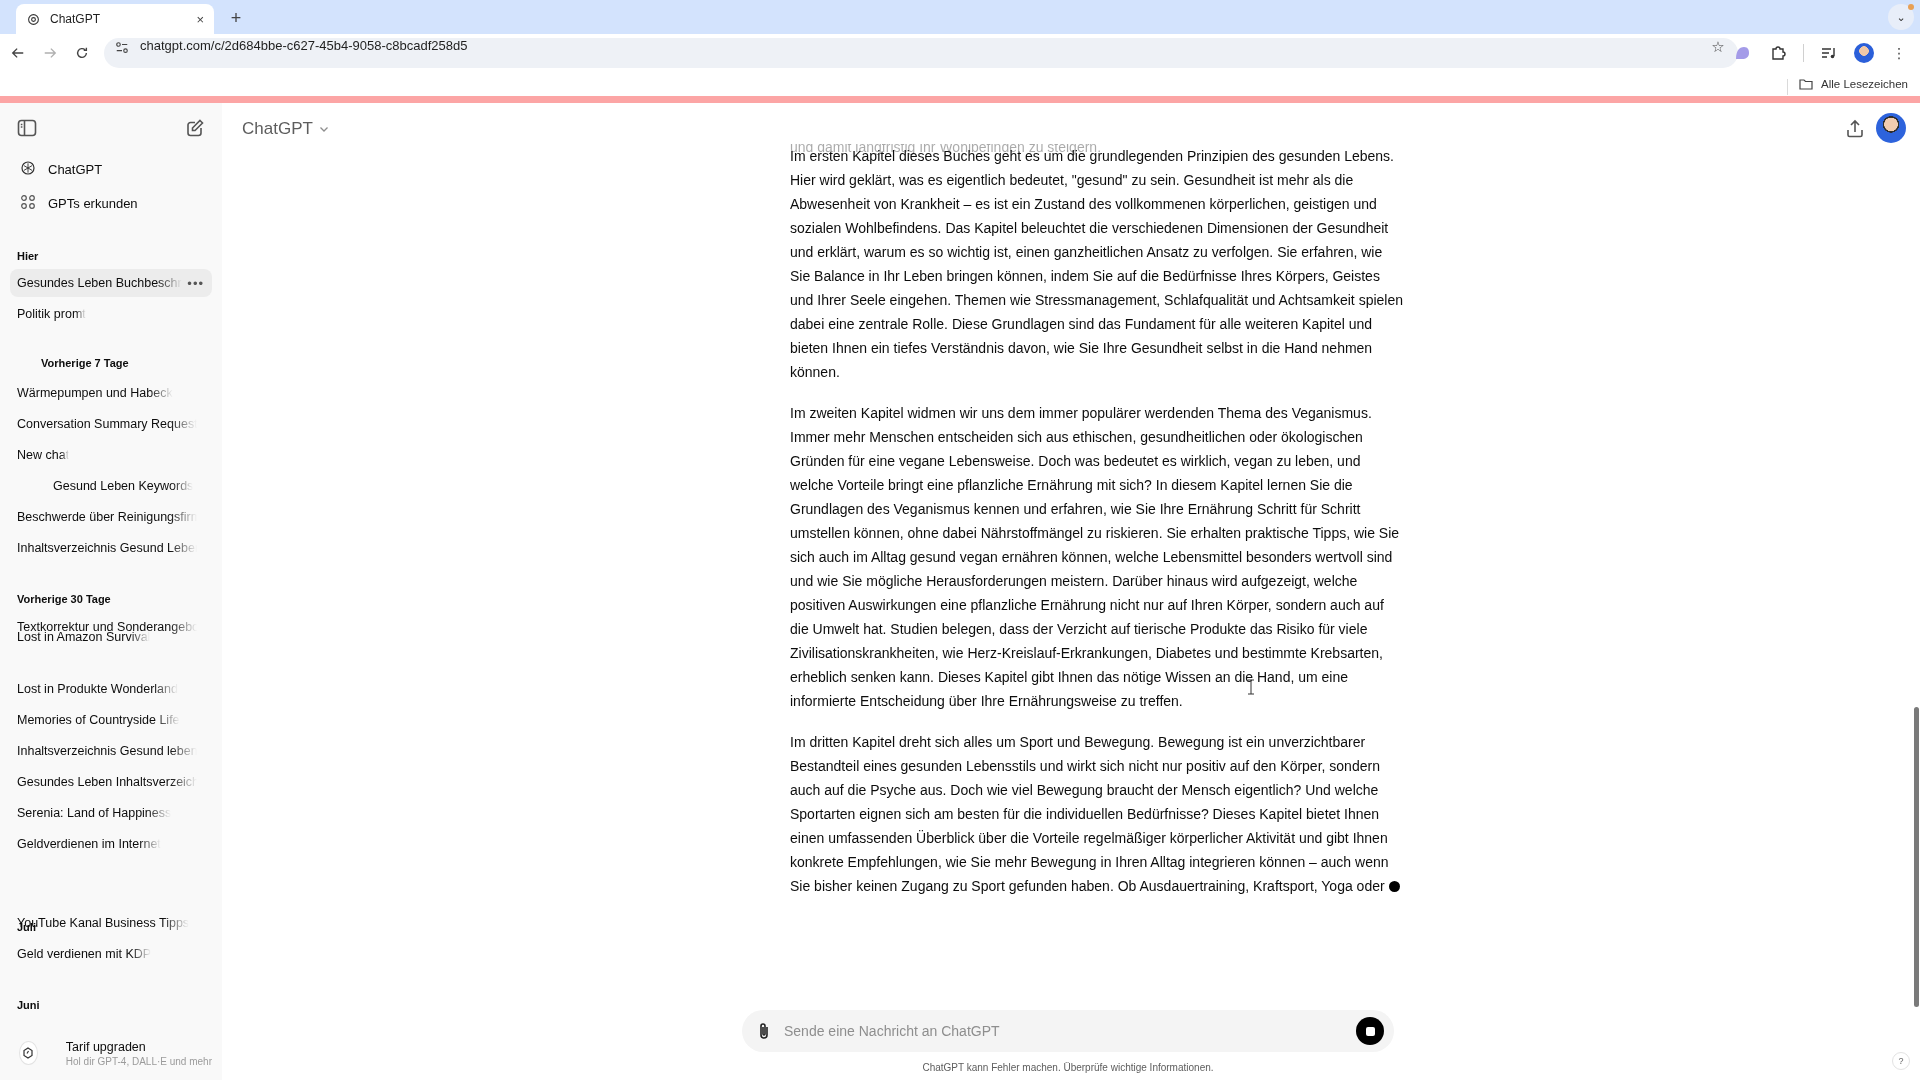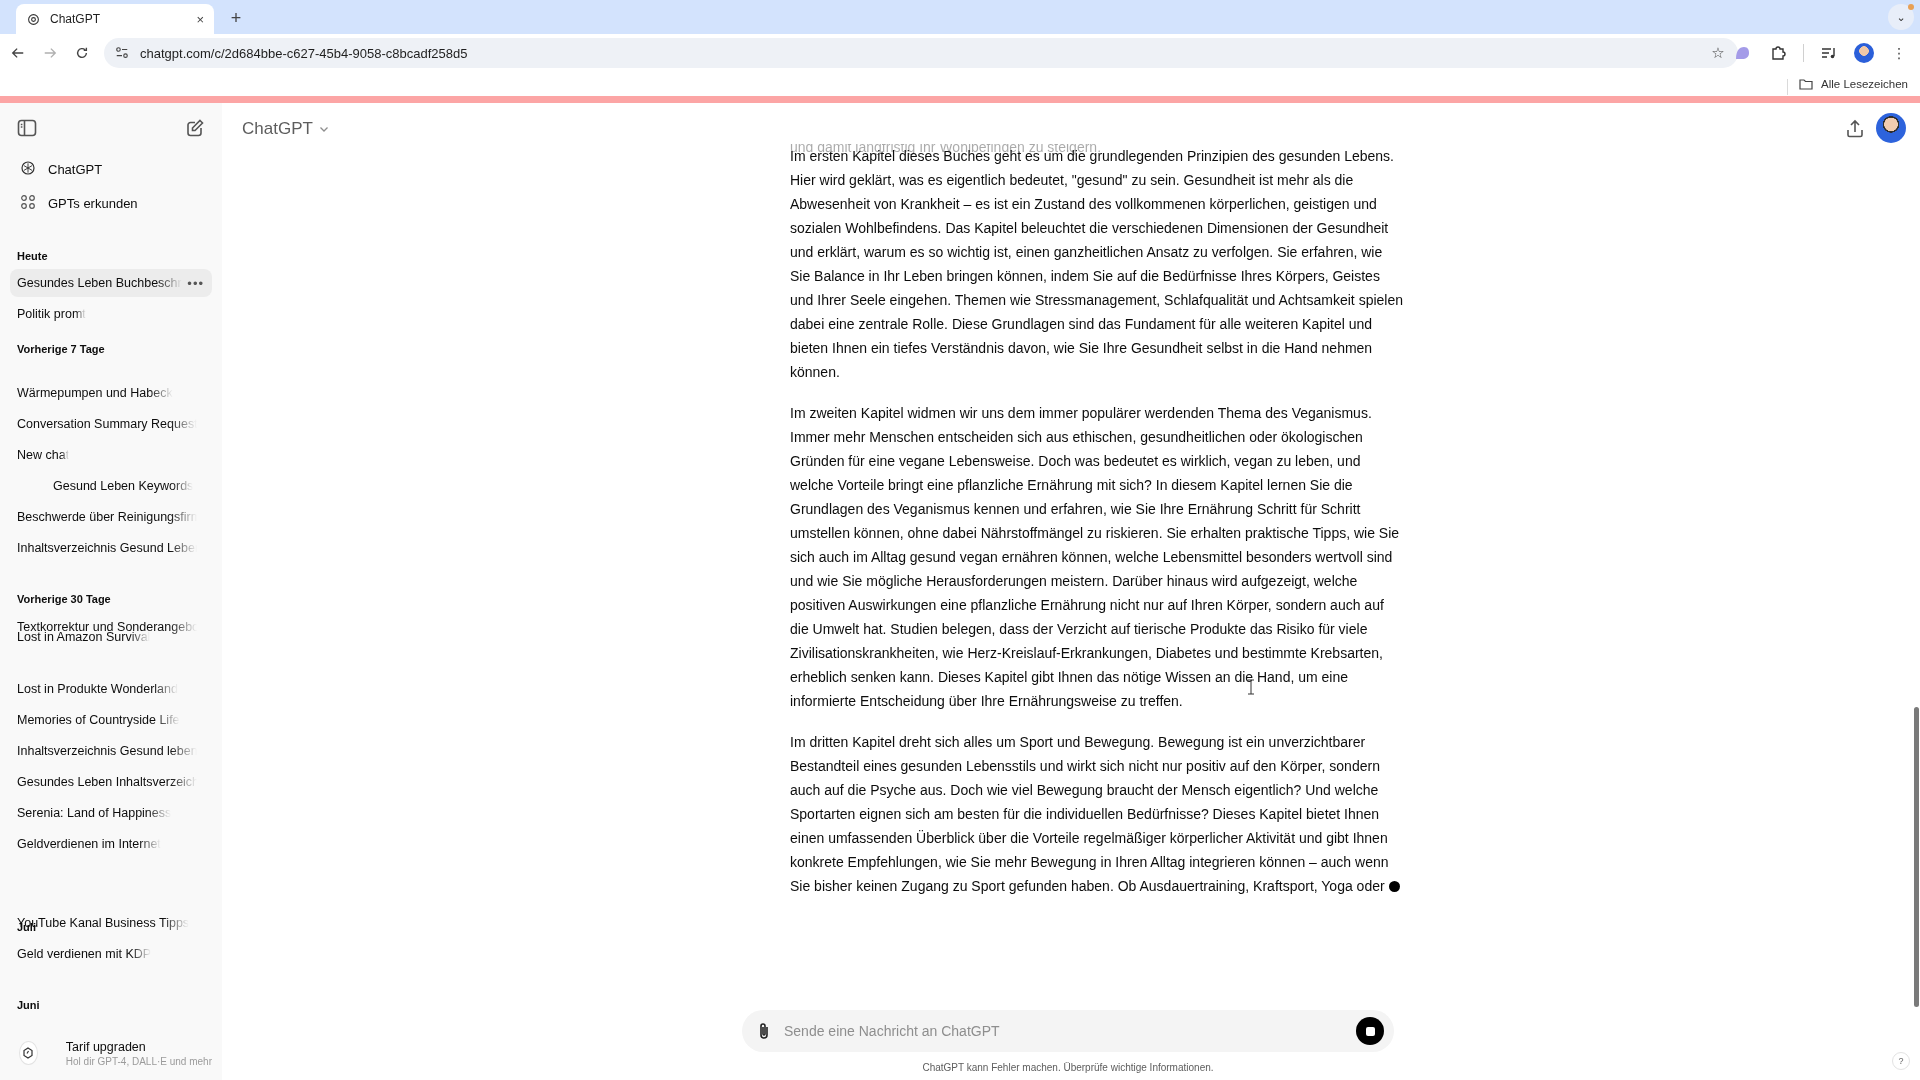--- a/index.html
+++ b/index.html
@@ -8,21 +8,21 @@
     .tab { position: absolute; left: 16px; top: 4px; width: 198px; height: 30px; background: #ffffff; border-radius: 8px 8px 0 0; display: flex; align-items: center; padding: 0 10px; font-size: 12px; color: #1f1f1f; }
     .tab .favicon { width: 14px; height: 14px; margin-right: 10px; display: flex; align-items: center; justify-content: center; }
     .tab .title { flex: 1; }
     .tab .close { font-size: 13px; color: #444; cursor: pointer; }
     .newtab { position: absolute; left: 224px; top: 6px; font-size: 18px; color: #444; width: 24px; height: 24px; text-align: center; line-height: 24px; }
     .tab-dropdown { position: absolute; right: 6px; top: 4px; width: 26px; height: 26px; border-radius: 50%; background: #e8eef9; display: flex; align-items: center; justify-content: center; font-size: 11px; color: #333; }
     .tab-dropdown .dot { position: absolute; right: 0; top: 0; width: 6px; height: 6px; border-radius: 50%; background: #e8a055; }
     .chrome-toolbar { position: absolute; left: 0; top: 34px; width: 1920px; height: 38px; background: #ffffff; display: flex; align-items: center; }
     .nav-btn { width: 28px; height: 28px; display: flex; align-items: center; justify-content: center; color: #444; font-size: 16px; margin-left: 4px; }
     .nav-btn.disabled { color: #b0b0b0; }
-    .omnibox { position: absolute; left: 104px; top: 4px; width: 1634px; height: 30px; background: #eef1f6; border-radius: 15px; display: flex; align-items: center; padding-left: 8px; }
+    .omnibox { position: absolute; left: 104px; top: 4px; width: 1634px; height: 30px; background: #eef1f6; border-radius: 15px; display: flex; align-items: flex-start; padding-left: 8px; }
     .omnibox .site-icon { width: 20px; height: 20px; display: flex; align-items: center; justify-content: center; margin-right: 8px; }
     .omnibox .url { font-size: 13px; color: #1f1f1f; flex: 1; }
     .omnibox .star { width: 24px; font-size: 15px; color: #444; text-align: center; margin-right: 8px; }
     .tb-right { position: absolute; right: 10px; top: 4px; display: flex; align-items: center; gap: 14px; height: 30px; }
     .tb-icon { width: 22px; height: 22px; display: flex; align-items: center; justify-content: center; color: #444; font-size: 14px; }
     .tb-sep { width: 1px; height: 18px; background: #d0d0d0; }
     .avatar-sm { width: 20px; height: 20px; border-radius: 50%; background: radial-gradient(circle at 50% 40%, #f0c8a8 0 30%, #2b5fd9 31%); }
     .bookmarks-bar { position: absolute; left: 0; top: 72px; width: 1920px; height: 31px; background: #ffffff; border-bottom: 7px solid #fca5a5; }
     .bm-all { position: absolute; right: 12px; top: 6px; display: flex; align-items: center; gap: 8px; font-size: 11.5px; color: #333; }
     .bm-sep { position: absolute; right: 132px; top: 7px; width: 1px; height: 16px; background: #dadada; }
@@ -173,30 +173,30 @@
       <svg width="16" height="16" viewBox="0 0 16 16">
           <circle cx="4" cy="4" r="2.3" fill="none" stroke="#555" stroke-width="1.2"></circle>
           <circle cx="12" cy="4" r="2.3" fill="none" stroke="#555" stroke-width="1.2"></circle>
           <circle cx="4" cy="12" r="2.3" fill="none" stroke="#555" stroke-width="1.2"></circle>
           <circle cx="12" cy="12" r="2.3" fill="none" stroke="#555" stroke-width="1.2"></circle>
         </svg>
     </span>
     <span>GPTs erkunden</span>
   </div>
 
-  <div class="sb-section" style="top:147px;">Heute</div>
+  <div class="sb-section" style="top:147px;">Hier</div>
   <div class="sb-item active" style="top:166px;">
     <span class="lbl">Gesundes Leben Buchbeschreibung</span>
     <span class="more">•••</span>
   </div>
   <div class="sb-item" style="top:197px;">
       <span class="lbl">Politik promt</span>
     </div>
 
-  <div class="sb-section" style="top:240px;">Vorherige 7 Tage</div>
+  <div class="sb-section" style="top:254px;margin-left:24px;">Vorherige 7 Tage</div>
   <div class="sb-item" style="top:276px;">
       <span class="lbl">Wärmepumpen und Habeck</span>
     </div>
   <div class="sb-item" style="top:307px;">
       <span class="lbl">Conversation Summary Request</span>
     </div>
   <div class="sb-item" style="top:338px;">
       <span class="lbl">New chat</span>
     </div>
   <div class="sb-item" style="top:369px;margin-left:36px;">

